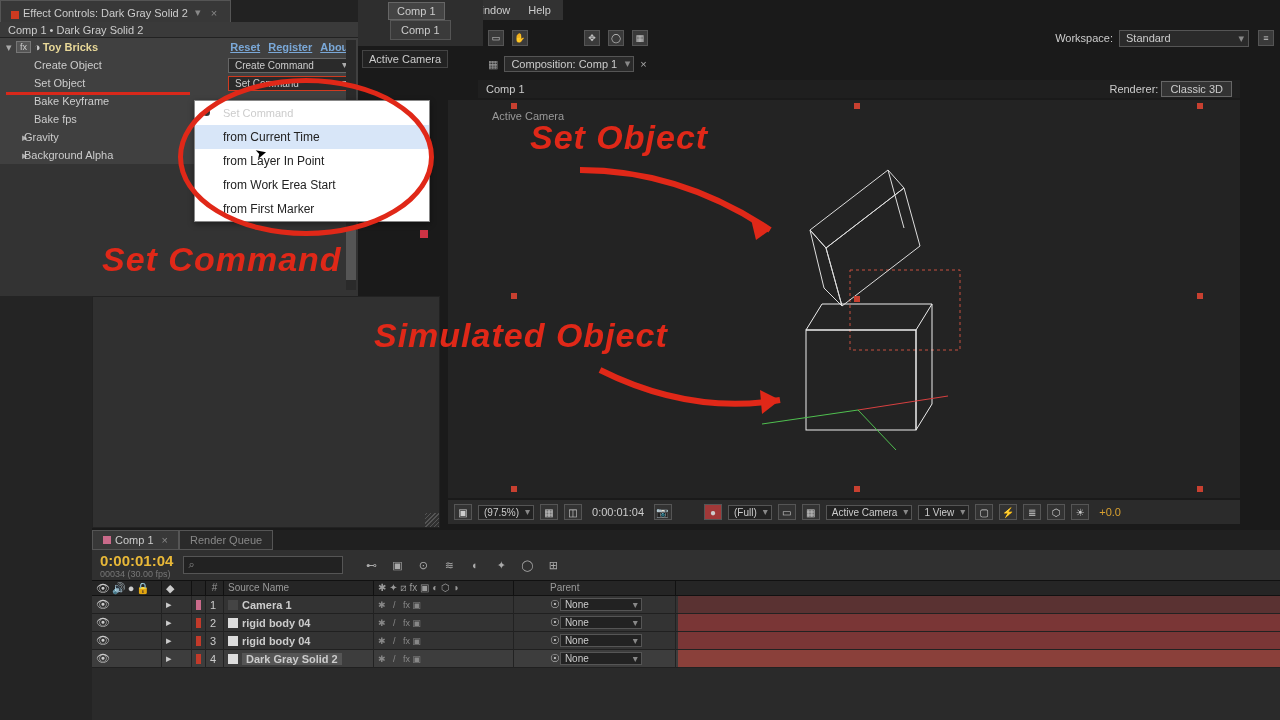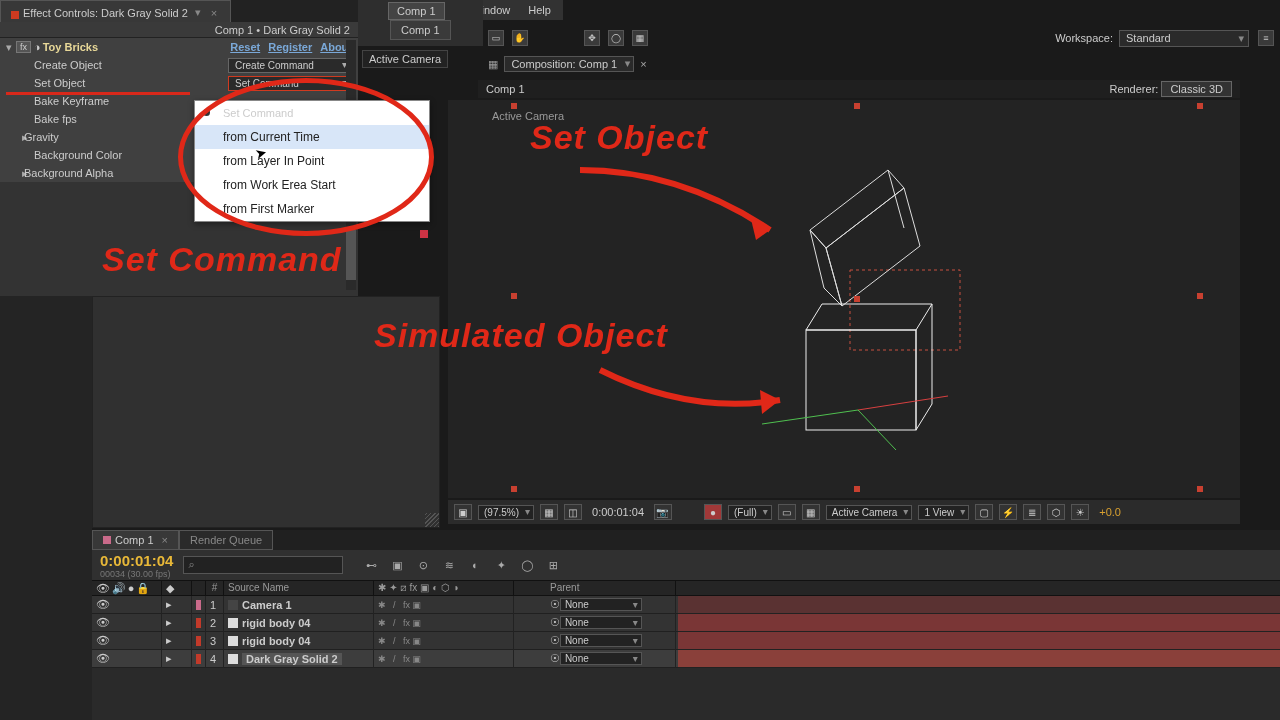--- a/index.html
+++ b/index.html
@@ -12,21 +12,21 @@
 .ws-dd { background:#2a2a2a; border:1px solid #555; padding:1px 18px 2px 6px; position:relative; width:130px; }
 .ws-dd::after { content:"▾"; position:absolute; right:4px; top:1px; color:#888; }
 .ws-opt { width:16px; height:16px; background:#3a3a3a; border:1px solid #555; margin-left:3px; display:flex; align-items:center; justify-content:center; font-size:9px; }
 
 
 .ec-panel { position:absolute; left:0; top:0; width:358px; height:296px; background:#333; }
 .ec-tabs { display:flex; background:#222; height:22px; }
 .ec-tab { background:#383838; border:1px solid #555; border-bottom:none; padding:3px 10px; display:flex; align-items:flex-end; gap:4px; }
 .ec-tabsq { width:8px;height:8px;background:#cc3a20;display:inline-block; }
 .ec-arrow { width:12px; text-align:center; color:#888; }
-.ec-path { height:16px; padding:2px 8px; background:#3a3a3a; border-bottom:1px solid #222;text-align:right; }
+.ec-path { height:16px; padding:2px 8px; background:#3a3a3a; border-bottom:1px solid #222; }
 .ec-body { background:#404040; padding:0; }
 .ec-row { display:flex; align-items:center; height:18px; padding:0 6px; }
 .ec-toggle { width:10px; color:#aaa; }
 .ec-fx { background:#555; border:1px solid #777; padding:0 3px; font-size:9px; margin-right:3px;}
 .ec-label { flex:1; padding-left:2px; }
 .ec-head .ec-label { color:#e8d898; font-weight:bold; }
 .ec-links { display:flex; gap:8px; }
 .ec-links span { color:#7aa8d8; text-decoration:underline; cursor:pointer;font-weight:bold; }
 .ec-dd { background:#2a2a2a; border:1px solid #666; padding:1px 18px 1px 6px; position:relative; width:124px; font-size:10px; }
 .ec-dd::after { content:"▾"; position:absolute; right:4px; top:0; color:#aaa; }
@@ -169,23 +169,20 @@
     <div class="ec-redline"></div>
     <div class="ec-row">
         <span class="ec-label ec-sub">Bake Keyframe</span>
       </div>
     <div class="ec-row">
         <span class="ec-label ec-sub">Bake fps</span>
       </div>
     <div class="ec-row">
         <span class="ec-toggle" style="padding-left:16px;">▸</span>
         <span class="ec-label">Gravity</span>
-      </div>
-    <div class="ec-row">
-        <span class="ec-label ec-sub">Background Color</span>
       </div>
     <div class="ec-row">
         <span class="ec-toggle" style="padding-left:16px;">▸</span>
         <span class="ec-label">Background Alpha</span>
       </div>
   </div>
   <div class="ec-scroll">
       <div class="thumb"></div>
     </div>
 </div>

